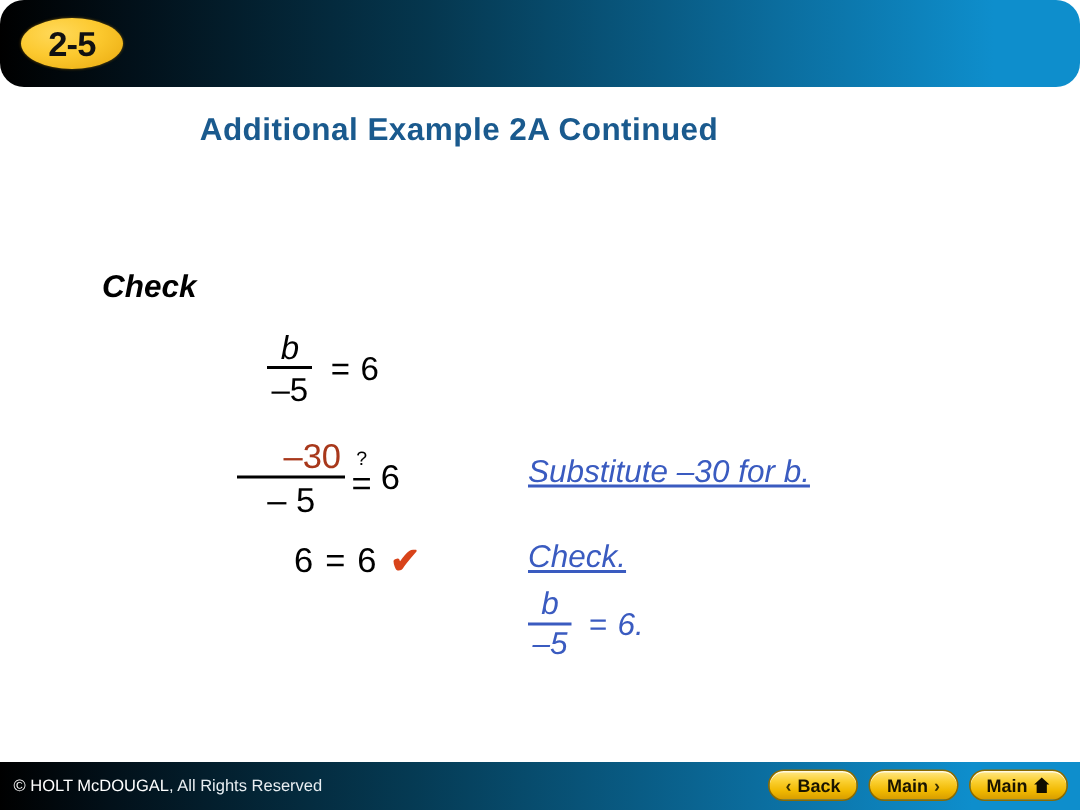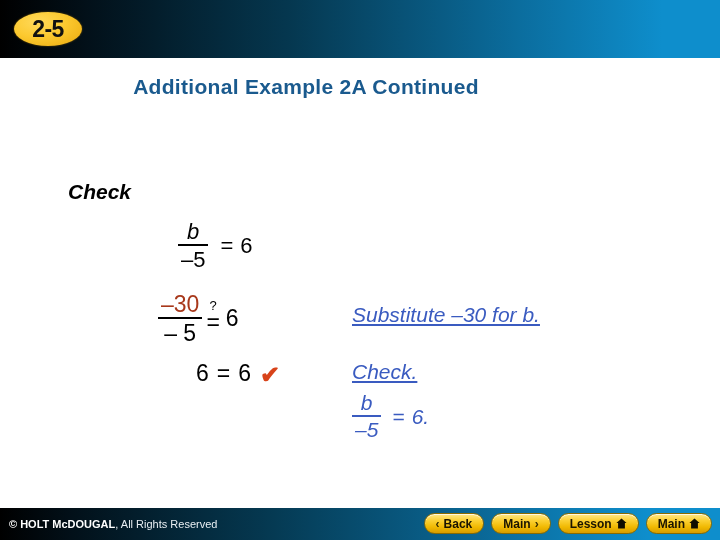--- a/index.html
+++ b/index.html
@@ -16,20 +16,21 @@
   }
 
   
   #header {
     position: absolute;
     left: 0; top: 0;
     width: 720px; height: 58px;
     background: linear-gradient(to right, #000000 0%, #021019 12%, #05374f 40%, #0b6d9e 72%, #0e8ecc 92%, #0e8ecc 100%);
     display: flex;
     align-items: center;
+    border-radius: 16px;
   }
   #badge {
     position: absolute;
     left: 14px; top: 12px;
     width: 68px; height: 34px;
     border-radius: 50%;
     background: radial-gradient(ellipse at 35% 30%, #ffd95a 0%, #fcc92f 45%, #e8a80d 100%);
     box-shadow: 0 0 2px #7a5700;
     display: flex;
     align-items: center;
@@ -111,21 +112,21 @@
   }
   #line1 .frac { font-size: 22px; }
   #line1 .eqsign { margin: 0 7px 0 12px; }
 
   
   #line2 {
     left: 158px; top: 292px;
     font-size: 23px;
     color: #000000;
   }
-  #line2 .num { color: #a8381b; }
+  #line2 .num { color: #a8381b; margin-left: 28px; }
   #line2 .eqwrap {
     display: inline-flex;
     flex-direction: column;
     align-items: center;
     margin: 0 6px 0 4px;
     position: relative;
     top: -2px;
   }
   #line2 .qmark {
     font-size: 13px;
@@ -186,21 +187,21 @@
     width: 720px; height: 32px;
     background: linear-gradient(to right, #000000 0%, #021019 10%, #053a53 38%, #0b6d9e 70%, #0e8ecc 90%, #0e8ecc 100%);
   }
   #copyright {
     position: absolute;
     left: 9px; top: 10px;
     font-size: 11px;
     color: #e8eef2;
     white-space: nowrap;
   }
-  #copyright b { font-weight: bold; color: #ffffff; }
+  #copyright b { font-weight: normal; color: #ffffff; }
   #nav-buttons {
     position: absolute;
     right: 8px; top: 5px;
     display: flex;
     gap: 7px;
     align-items: center;
   }
   .navbtn {
     display: flex;
     align-items: center;
@@ -289,28 +290,20 @@
     <div class="navbtn">
       <span class="chev">‹</span>
       <span>Back</span>
     </div>
 
     <div class="navbtn">
       <span>Main</span>
       <span class="chev">›</span>
     </div>
 
-    <div class="navbtn">
-      <span>Lesson</span>
-      <span class="home-icon">
-        <svg width="11" height="11" viewBox="0 0 11 11" aria-hidden="true">
-          <path d="M5.5 0.4 L10.6 5.0 L8.9 5.0 L8.9 10.6 L2.1 10.6 L2.1 5.0 L0.4 5.0 Z" fill="#100d00"></path>
-        </svg>
-      </span>
-    </div>
 
     <div class="navbtn">
       <span>Main</span>
       <span class="home-icon">
         <svg width="11" height="11" viewBox="0 0 11 11" aria-hidden="true">
           <path d="M5.5 0.4 L10.6 5.0 L8.9 5.0 L8.9 10.6 L2.1 10.6 L2.1 5.0 L0.4 5.0 Z" fill="#100d00"></path>
         </svg>
       </span>
     </div>
 

